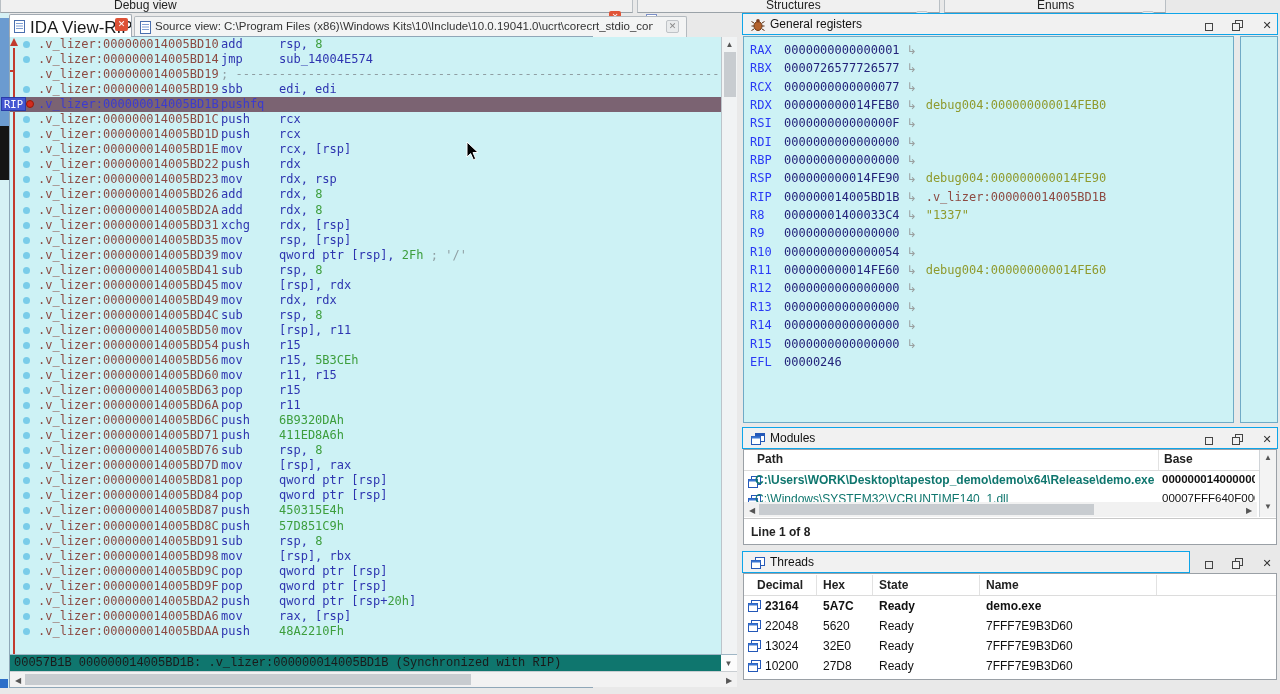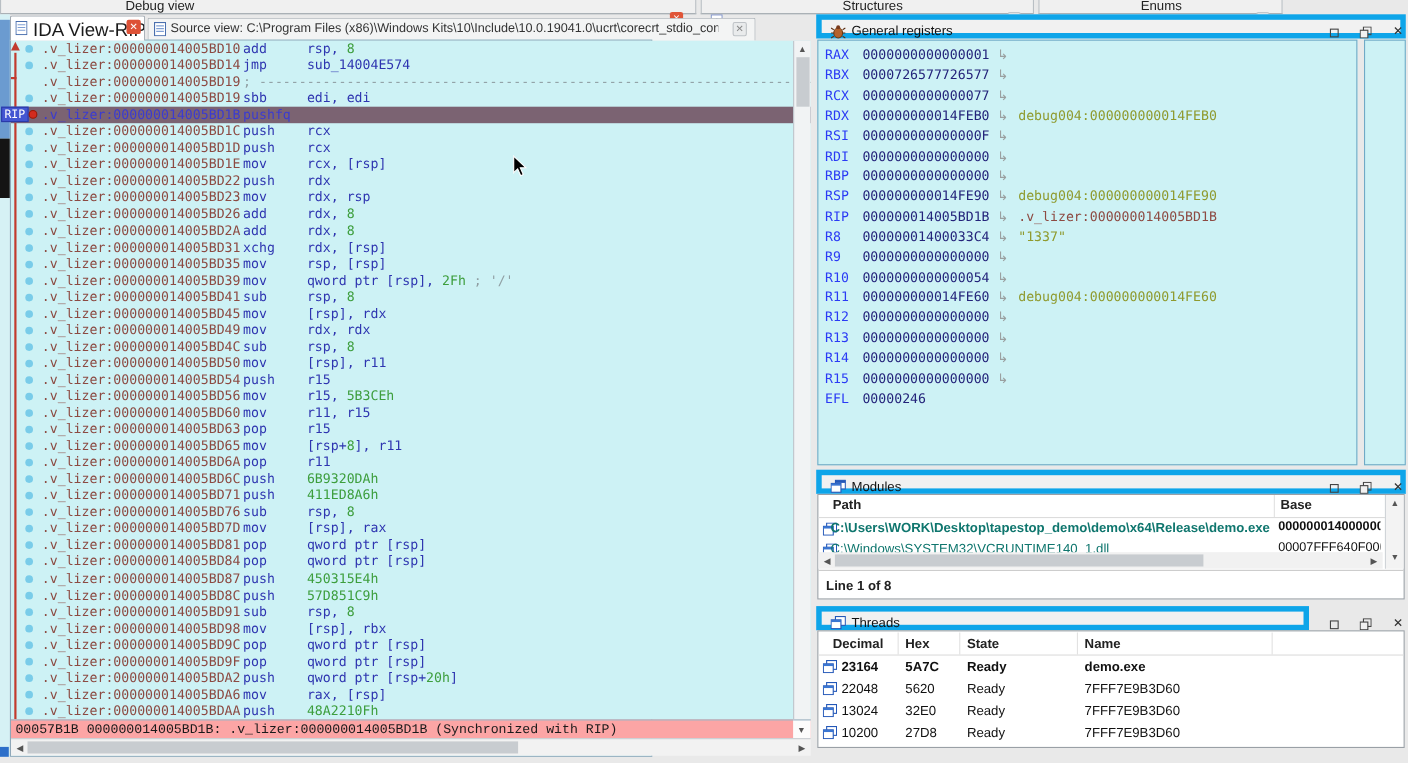--- a/index.html
+++ b/index.html
@@ -50,35 +50,35 @@
      border-left:4px solid transparent;border-right:4px solid transparent;
      border-bottom:8px solid #c23b2e;}
   #jump-branch{position:absolute;left:0;top:33px;width:5px;height:2px;background:#c23b2e;}
 
   #rip-badge{position:absolute;left:1px;top:97px;width:25px;height:14px;background:#4356d2;
      border:1px solid #2a3aa8;color:#fff;font-family:"DejaVu Sans Mono",monospace;
      font-size:10.5px;line-height:12px;text-align:center;z-index:5;}
   #rip-dot{position:absolute;left:26px;top:100px;width:8px;height:8px;border-radius:50%;
      background:#d22b1f;border:1px solid #991806;z-index:5;}
 
-  #disasm-status{position:absolute;left:0;top:617px;width:727px;height:17px;background:#fca5a5;
+  #disasm-status{position:absolute;left:0;top:617px;width:727px;height:17px;background:#0f766e;
      border-top:1px solid #9fb6c5;font-family:"Liberation Mono",monospace;font-size:12px;
      padding:1px 0 0 4px;color:#1a1a1a;white-space:nowrap;overflow:hidden;}
   #disasm-hscroll{position:absolute;left:0;top:634px;width:727px;height:16px;background:#f2f2f2;
      border-top:1px solid #c9ced2;}
   .sb-thumb{position:absolute;background:#c8ccd0;}
   .sb-arrow{position:absolute;color:#555;font-size:8px;text-align:center;}
   #disasm-vscroll{position:absolute;left:711px;top:0;width:16px;height:617px;background:#f1f3f4;
      border-left:1px solid #bcc4ca;}
 
   
   .strip{position:absolute;left:0;width:9px;}
 
   
-  .ptitle{position:absolute;height:22px;background:#f1f1f1;border:5px solid #0ea5e9;}
+  .ptitle{position:absolute;height:22px;background:#f1f1f1;border:1px solid #0ea5e9;}
   .ptitle .tlabel{position:absolute;left:27px;top:3px;font-size:12px;color:#111;}
   .wb{position:absolute;top:3px;width:16px;height:16px;text-align:center;color:#333;}
   .wb-max i{display:inline-block;width:8px;height:8px;border:1px solid #444;margin-top:4px;}
   .wb-close{font-size:11px;line-height:16px;}
   .cbox{position:absolute;background:#fff;border:1px solid #9aa0a6;}
   .cyanbox{position:absolute;background:#cdf2f5;border:1px solid #70aac6;}
 
   
   #reg-rows{position:absolute;left:743px;top:41px;width:488px;}
   .rrow{height:18.35px;line-height:18.35px;white-space:pre;padding-left:7px;
@@ -200,21 +200,20 @@
           <div class="crow"><span class="dot"></span><span class="c-addr">.v_lizer:000000014005BD39</span><span class="c-mnem">mov</span><span class="c-ops">qword ptr [rsp], <span class="num">2Fh</span></span><span class="c-cmt"> ; '/'</span></div>
           <div class="crow"><span class="dot"></span><span class="c-addr">.v_lizer:000000014005BD41</span><span class="c-mnem">sub</span><span class="c-ops">rsp, <span class="num">8</span></span></div>
           <div class="crow"><span class="dot"></span><span class="c-addr">.v_lizer:000000014005BD45</span><span class="c-mnem">mov</span><span class="c-ops">[rsp], rdx</span></div>
           <div class="crow"><span class="dot"></span><span class="c-addr">.v_lizer:000000014005BD49</span><span class="c-mnem">mov</span><span class="c-ops">rdx, rdx</span></div>
           <div class="crow"><span class="dot"></span><span class="c-addr">.v_lizer:000000014005BD4C</span><span class="c-mnem">sub</span><span class="c-ops">rsp, <span class="num">8</span></span></div>
           <div class="crow"><span class="dot"></span><span class="c-addr">.v_lizer:000000014005BD50</span><span class="c-mnem">mov</span><span class="c-ops">[rsp], r11</span></div>
           <div class="crow"><span class="dot"></span><span class="c-addr">.v_lizer:000000014005BD54</span><span class="c-mnem">push</span><span class="c-ops">r15</span></div>
           <div class="crow"><span class="dot"></span><span class="c-addr">.v_lizer:000000014005BD56</span><span class="c-mnem">mov</span><span class="c-ops">r15, <span class="num">5B3CEh</span></span></div>
           <div class="crow"><span class="dot"></span><span class="c-addr">.v_lizer:000000014005BD60</span><span class="c-mnem">mov</span><span class="c-ops">r11, r15</span></div>
           <div class="crow"><span class="dot"></span><span class="c-addr">.v_lizer:000000014005BD63</span><span class="c-mnem">pop</span><span class="c-ops">r15</span></div>
-          <div class="crow"><span class="dot"></span><span class="c-addr">.v_lizer:000000014005BD65</span><span class="c-mnem">mov</span><span class="c-ops">[rsp+<span class="num">8</span>], r11</span></div>
           <div class="crow"><span class="dot"></span><span class="c-addr">.v_lizer:000000014005BD6A</span><span class="c-mnem">pop</span><span class="c-ops">r11</span></div>
           <div class="crow"><span class="dot"></span><span class="c-addr">.v_lizer:000000014005BD6C</span><span class="c-mnem">push</span><span class="c-ops"><span class="num">6B9320DAh</span></span></div>
           <div class="crow"><span class="dot"></span><span class="c-addr">.v_lizer:000000014005BD71</span><span class="c-mnem">push</span><span class="c-ops"><span class="num">411ED8A6h</span></span></div>
           <div class="crow"><span class="dot"></span><span class="c-addr">.v_lizer:000000014005BD76</span><span class="c-mnem">sub</span><span class="c-ops">rsp, <span class="num">8</span></span></div>
           <div class="crow"><span class="dot"></span><span class="c-addr">.v_lizer:000000014005BD7D</span><span class="c-mnem">mov</span><span class="c-ops">[rsp], rax</span></div>
           <div class="crow"><span class="dot"></span><span class="c-addr">.v_lizer:000000014005BD81</span><span class="c-mnem">pop</span><span class="c-ops">qword ptr [rsp]</span></div>
           <div class="crow"><span class="dot"></span><span class="c-addr">.v_lizer:000000014005BD84</span><span class="c-mnem">pop</span><span class="c-ops">qword ptr [rsp]</span></div>
           <div class="crow"><span class="dot"></span><span class="c-addr">.v_lizer:000000014005BD87</span><span class="c-mnem">push</span><span class="c-ops"><span class="num">450315E4h</span></span></div>
           <div class="crow"><span class="dot"></span><span class="c-addr">.v_lizer:000000014005BD8C</span><span class="c-mnem">push</span><span class="c-ops"><span class="num">57D851C9h</span></span></div>
           <div class="crow"><span class="dot"></span><span class="c-addr">.v_lizer:000000014005BD91</span><span class="c-mnem">sub</span><span class="c-ops">rsp, <span class="num">8</span></span></div>

